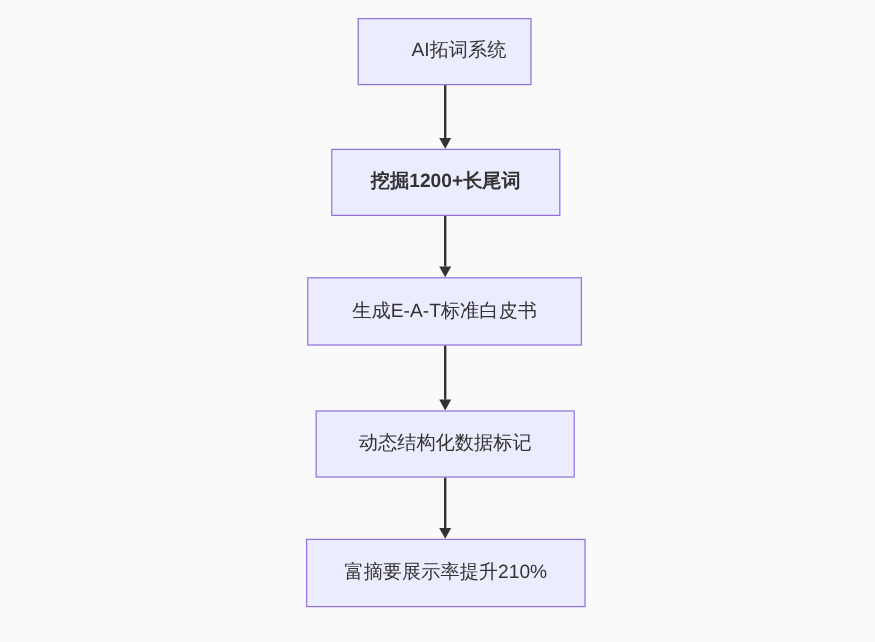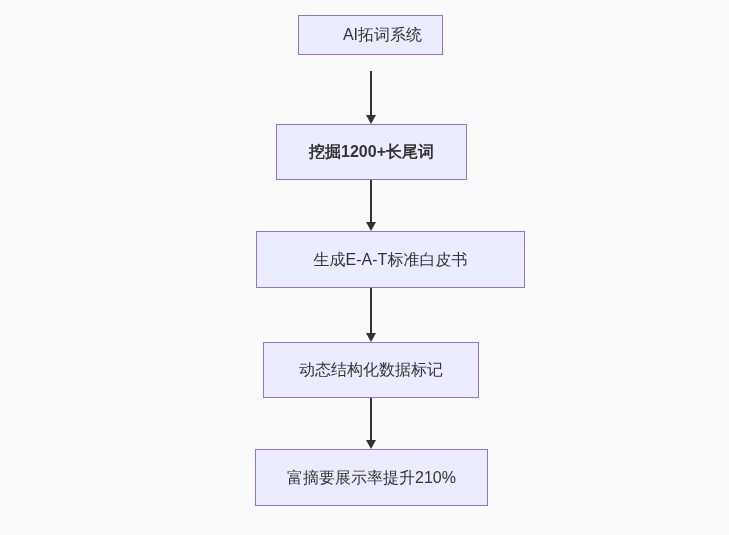--- a/index.html
+++ b/index.html
@@ -22,23 +22,23 @@
     box-sizing: border-box;
     display: flex;
     align-items: center;
     justify-content: center;
     color: #333333;
     font-size: 16px;
     line-height: 1.2;
     white-space: nowrap;
   }
   
-  #n1 { left: 298px; top: 15px;  width: 145px; height: 40px; padding-left: 24px; }
+  #n1 { left: 298px; top: 15px;  width: 145px; height: 56px; padding-left: 24px; }
   #n2 { left: 276px; top: 124px; width: 191px; height: 56px; font-weight: bold; }
-  #n3 { left: 256px; top: 231px; width: 269px; height: 57px; justify-content: center; }
+  #n3 { left: 256px; top: 231px; width: 229px; height: 57px; justify-content: center; }
   #n4 { left: 263px; top: 342px; width: 216px; height: 56px; }
   #n5 { left: 255px; top: 449px; width: 233px; height: 57px; }
 
   .edge-line {
     position: absolute;
     left: 370px;
     width: 2px;
     background: #333333;
   }
   .edge-head {

